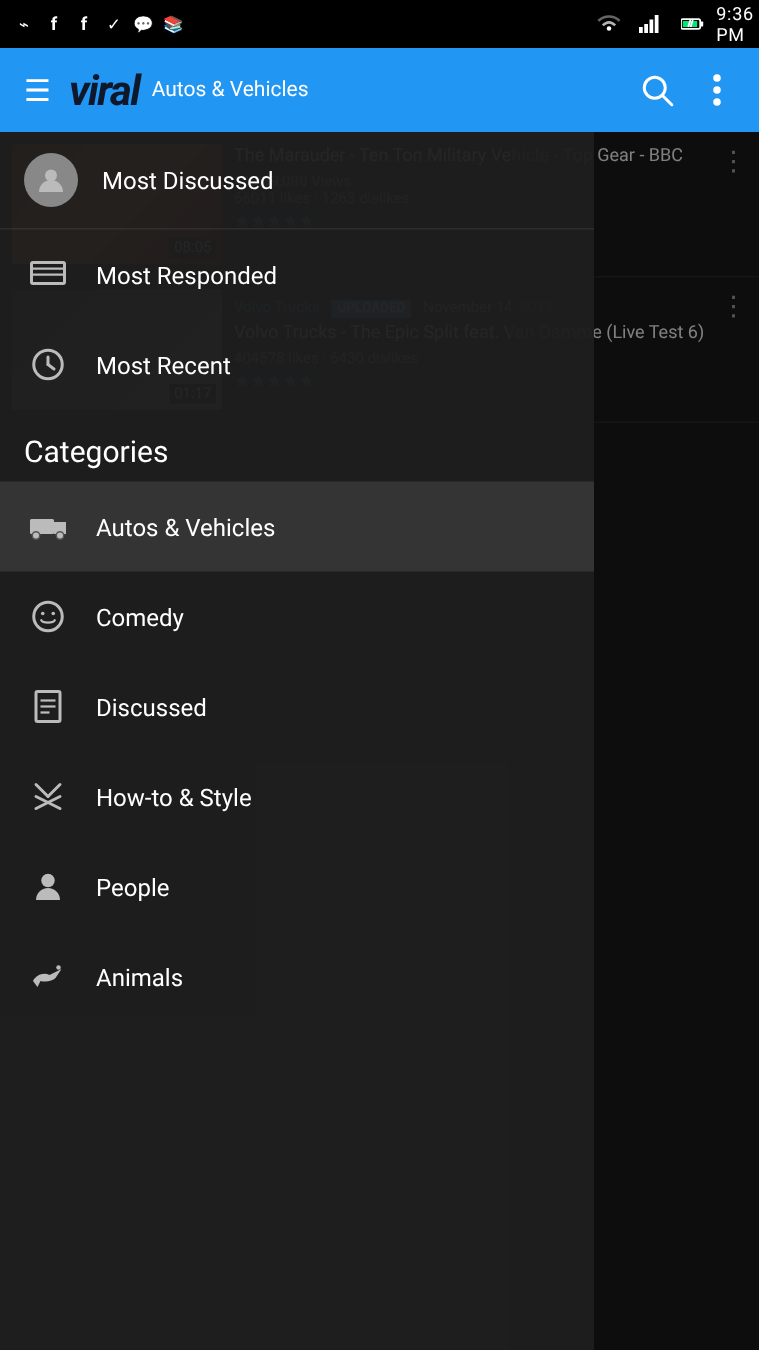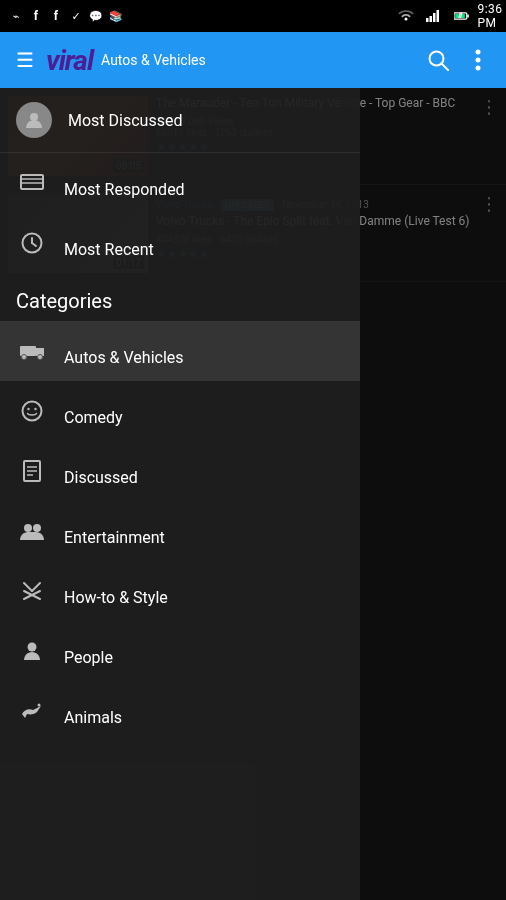--- a/index.html
+++ b/index.html
@@ -58,21 +58,21 @@
     }
     .app-bar-hamburger {
       color: #fff;
       font-size: 20px;
       cursor: pointer;
       padding: 4px;
     }
     .app-bar-logo {
       font-size: 28px;
       font-weight: bold;
-      color: #4c1d95;
+      color: #0f172a;
       font-style: italic;
       letter-spacing: -1px;
     }
     .app-bar-title {
       font-size: 14px;
       color: #fff;
       flex: 1;
     }
     .app-bar-icons {
       display: flex;
@@ -162,38 +162,38 @@
     .upload-channel {
       color: #2196F3;
       font-size: 10px;
     }
 
     
     .drawer-overlay {
       position: absolute;
       top: 88px;
       left: 0;
-      width: 360px;
+      width: 396px;
       bottom: 0;
       background: rgba(30, 30, 30, 0.97);
       z-index: 10;
       overflow-y: auto;
     }
 
     
     .drawer-top-item {
       display: flex;
       align-items: center;
       padding: 14px 16px;
       gap: 16px;
       border-bottom: 1px solid rgba(255,255,255,0.08);
     }
     .drawer-item {
       display: flex;
-      align-items: flex-end;
+      align-items: center;
       padding: 14px 16px;
       gap: 16px;
       cursor: pointer;
     }
     .drawer-item-icon {
       width: 32px;
       height: 32px;
       display: flex;
       align-items: center;
       justify-content: center;
@@ -412,30 +412,20 @@
       <svg width="20" height="22" viewBox="0 0 20 22" fill="none">
         <rect x="2" y="1" width="16" height="20" rx="1" stroke="#bbb" stroke-width="2"></rect>
         <line x1="5" y1="7" x2="15" y2="7" stroke="#bbb" stroke-width="1.5"></line>
         <line x1="5" y1="11" x2="15" y2="11" stroke="#bbb" stroke-width="1.5"></line>
         <line x1="5" y1="15" x2="11" y2="15" stroke="#bbb" stroke-width="1.5"></line>
       </svg>
     </div>
     <span class="drawer-item-label">Discussed</span>
   </div>
 
-  <div class="drawer-item">
-    <div class="drawer-item-icon">
-      <svg width="26" height="22" viewBox="0 0 26 22" fill="#bbb">
-        <circle cx="9" cy="8" r="4"></circle>
-        <circle cx="18" cy="8" r="4"></circle>
-        <path d="M1 20c0-4.4 3.6-8 8-8h8c4.4 0 8 3.6 8 8H1z"></path>
-      </svg>
-    </div>
-    <span class="drawer-item-label">Entertainment</span>
-  </div>
 
   <div class="drawer-item">
     <div class="drawer-item-icon">
       <svg width="24" height="24" viewBox="0 0 24 24" fill="none">
         <line x1="4" y1="4" x2="12" y2="12" stroke="#bbb" stroke-width="2" stroke-linecap="round"></line>
         <line x1="12" y1="12" x2="20" y2="4" stroke="#bbb" stroke-width="2" stroke-linecap="round"></line>
         <line x1="4" y1="12" x2="20" y2="20" stroke="#bbb" stroke-width="2" stroke-linecap="round"></line>
         <line x1="4" y1="20" x2="20" y2="12" stroke="#bbb" stroke-width="2" stroke-linecap="round"></line>
       </svg>
     </div>

